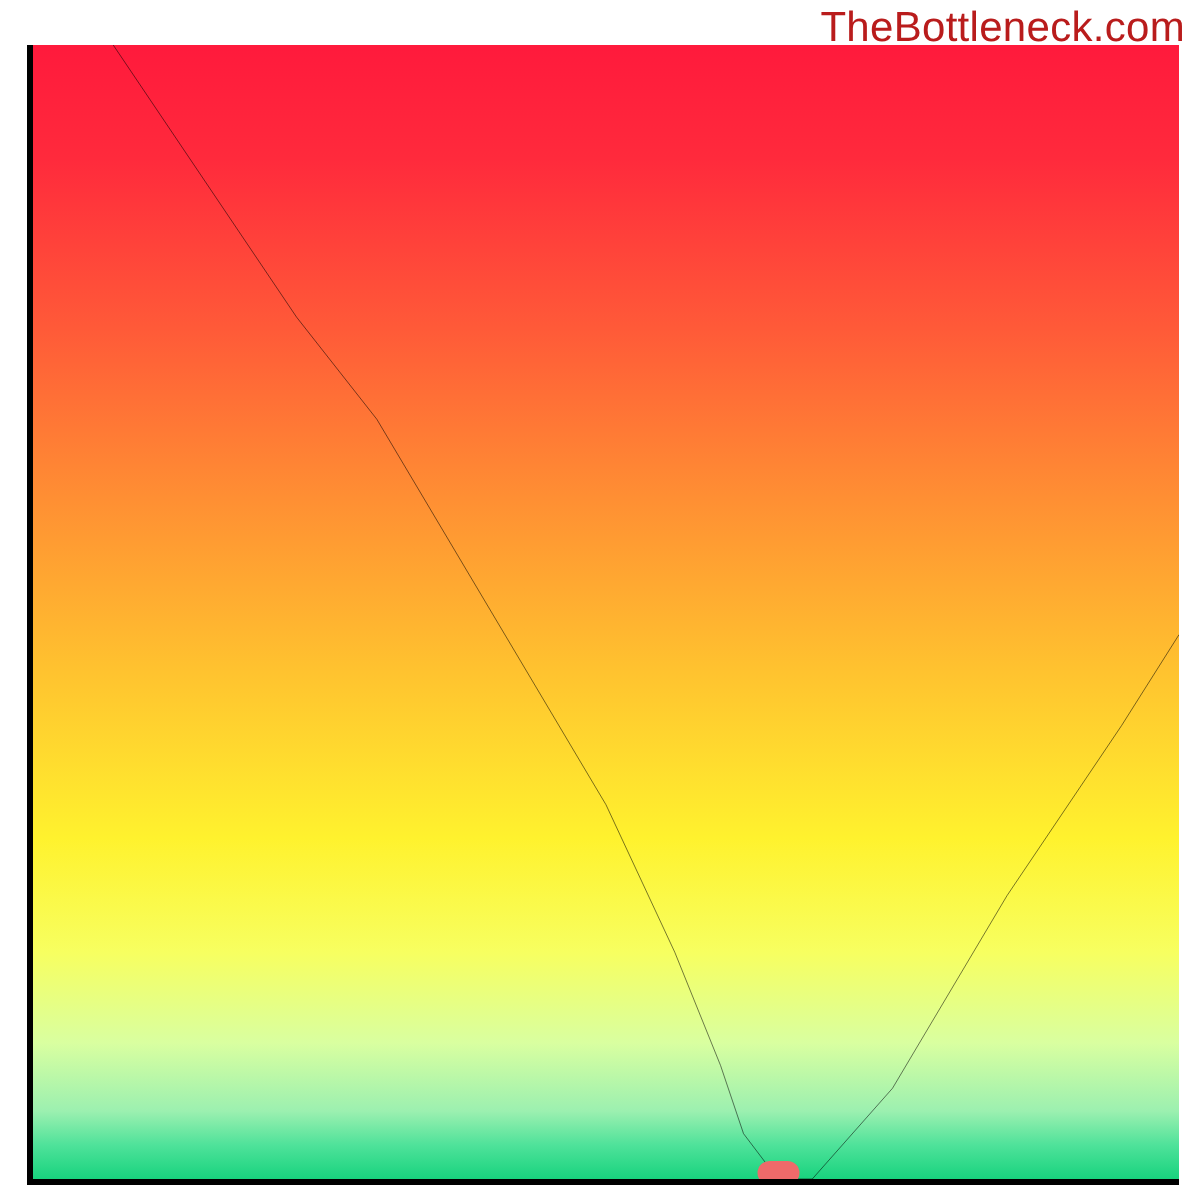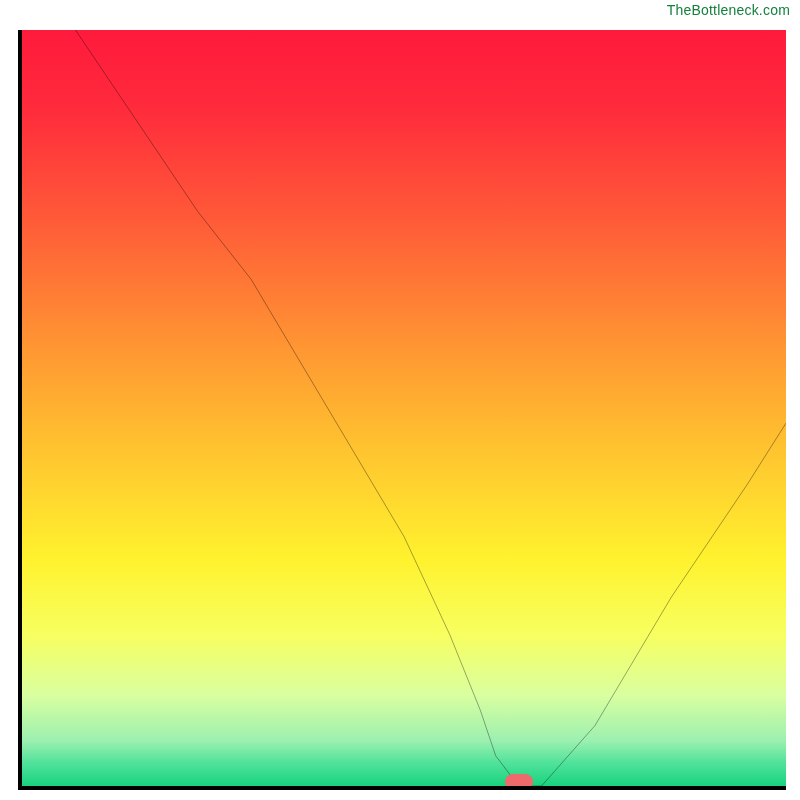--- a/index.html
+++ b/index.html
@@ -13,22 +13,22 @@
   }
   .frame {
     position: relative;
     width: 800px;
     height: 800px;
   }
   .watermark {
     position: absolute;
     top: 2px;
     right: 10px;
-    color: #15803d;
-    font-size: 14px;
+    color: #b91c1c;
+    font-size: 28px;
     font-weight: 400;
     letter-spacing: 0.2px;
     user-select: none;
     margin-left: 12px;
   }
   .plot-border {
     position: absolute;
     top: 30px;
     left: 18px;
     width: 768px;

